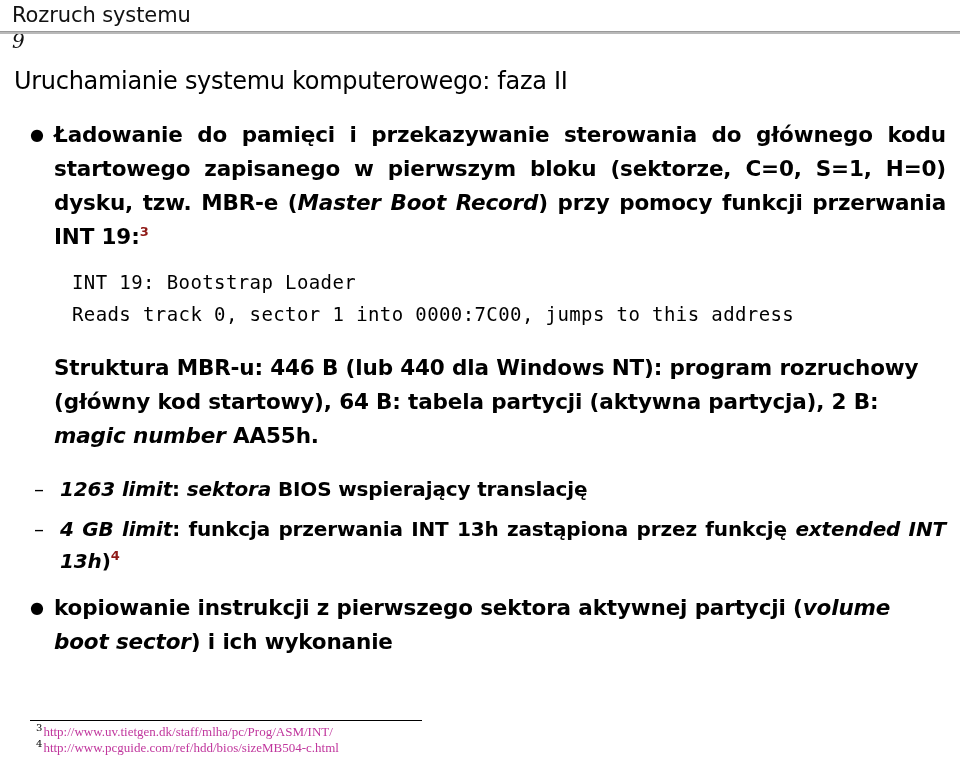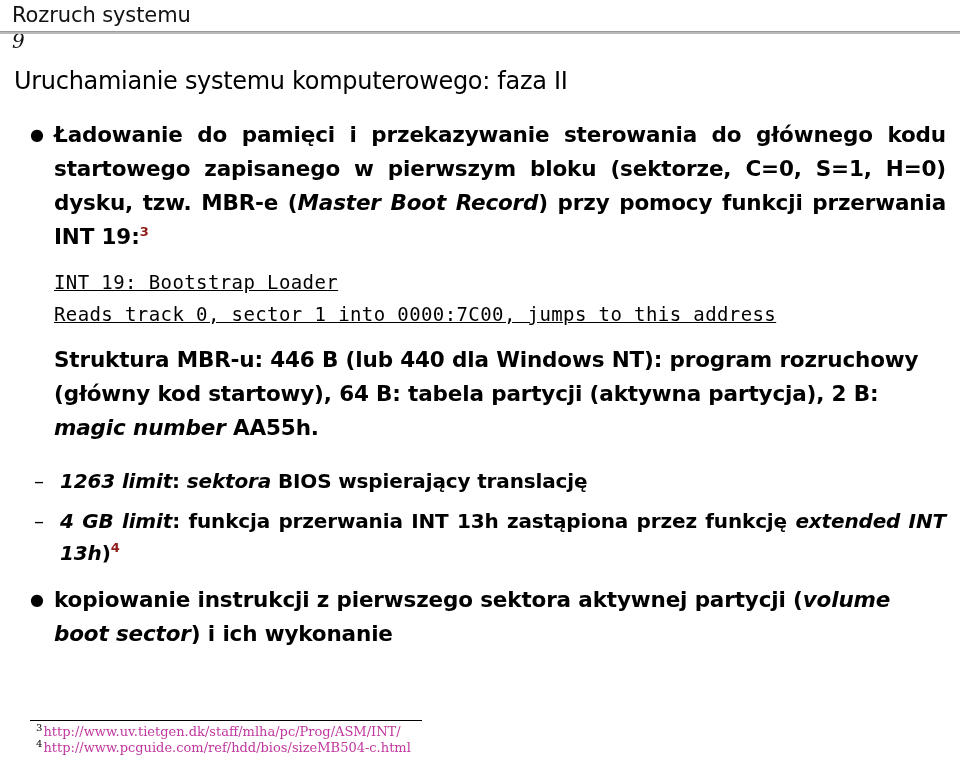--- a/index.html
+++ b/index.html
@@ -119,25 +119,24 @@
 
   .fn-mark {
     color: #8f1a17;
     font-size: 13px;
     vertical-align: super;
     line-height: 0;
   }
 
   
   .codeblock {
-    padding-left: 54px;
+    padding-left: 72px;
     padding-right: 14px;
     margin-top: 4px;
-    margin-bottom: 13px;
-    text-decoration: underline;
+    margin-bottom: 21px;
   }
   .codeline {
     font-family: "DejaVu Sans Mono", monospace;
     font-size: 19px;
     line-height: 32px;
     color: #000000;
     letter-spacing: 0.4px;
     white-space: pre;
   }
 
@@ -166,21 +165,21 @@
     padding-left: 36px;
     white-space: nowrap;
   }
   .footnote .fn-num {
     color: #000000;
     font-size: 10px;
     vertical-align: super;
     line-height: 0;
     margin-right: 1px;
   }
-  .footnote .fn-url { color: #c0369d; }
+  .footnote .fn-url { color: #c0369d; font-family: Liberation Serif, serif; }
 </style>
 </head>
 <body>
 
 <div class="slide-header">
   <div class="header-title">Rozruch systemu</div>
   <div class="header-page">9</div>
 </div>
 <div class="header-rule"></div>
 

